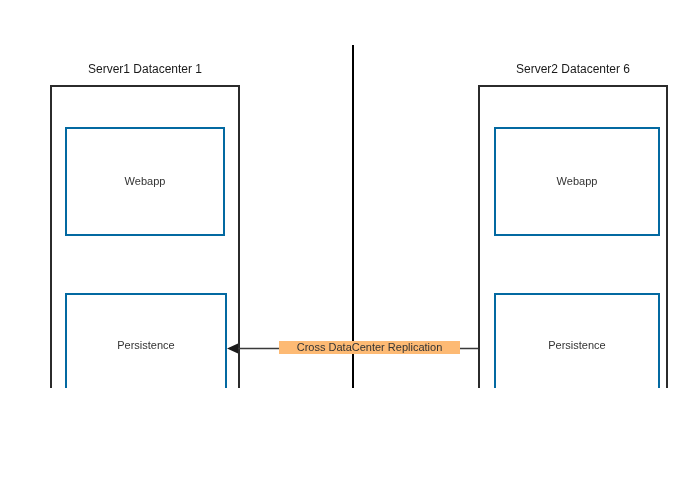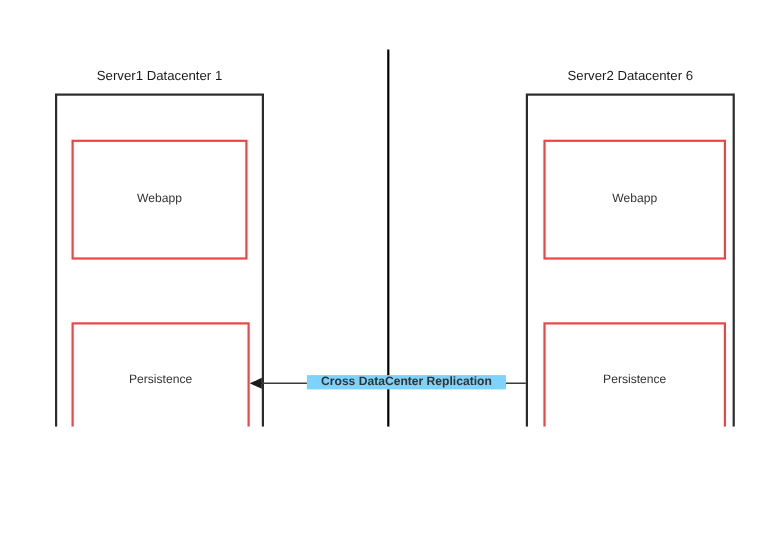--- a/index.html
+++ b/index.html
@@ -31,21 +31,21 @@
   }
   .outer-box {
     position: absolute;
     box-sizing: border-box;
     border: 2px solid #2b2b2b;
     background: #ffffff;
   }
   .inner-box {
     position: absolute;
     box-sizing: border-box;
-    border: 2px solid #ef4444;
+    border: 2px solid #0369a1;
     background: #ffffff;
     display: flex;
     align-items: center;
     justify-content: center;
   }
   .inner-label {
     font-size: 11px;
     color: #333333;
     text-align: center;
     line-height: 13px;
@@ -64,26 +64,25 @@
     position: absolute;
   }
   .connector svg {
     display: block;
     overflow: visible;
   }
   .connector-label {
     position: absolute;
     font-size: 11px;
     color: #333333;
-    background: #7dd3fc;
+    background: #fdba74;
     padding: 0 4px;
     white-space: nowrap;
     line-height: 13px;
     text-align: center;
-    font-weight: bold;
   }
 </style>
 </head>
 <body>
 
 <div id="canvas">
 
   <div class="node-title" style="left:50px; top:62px; width:190px;">Server1 Datacenter 1</div>
 
   <div class="outer-box" style="left:50px; top:85px; width:190px; height:360px;"></div>

